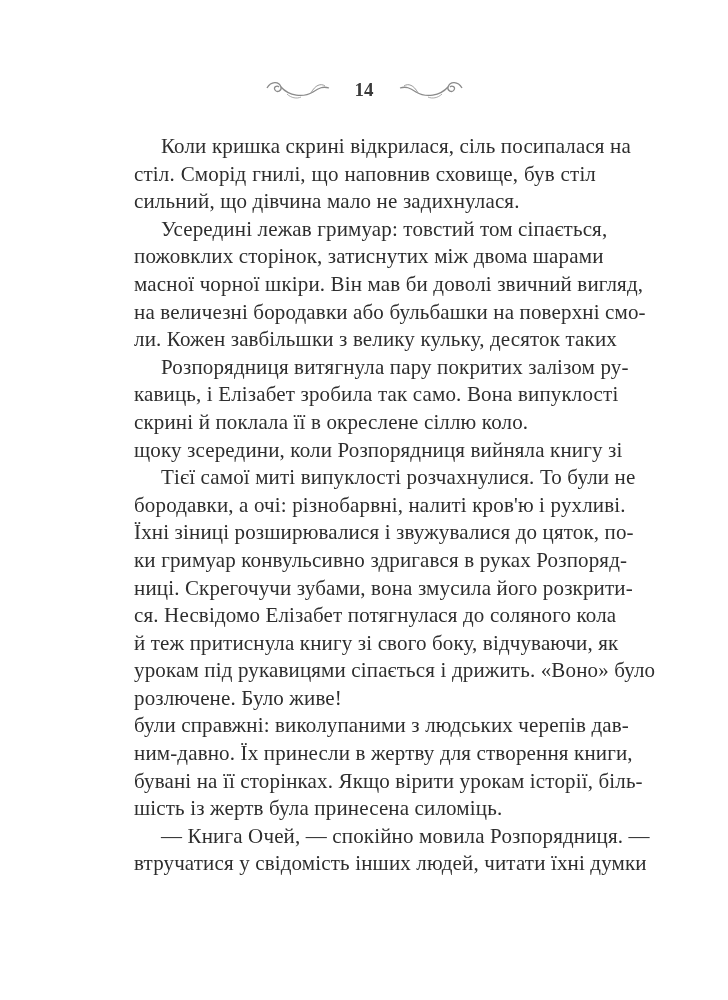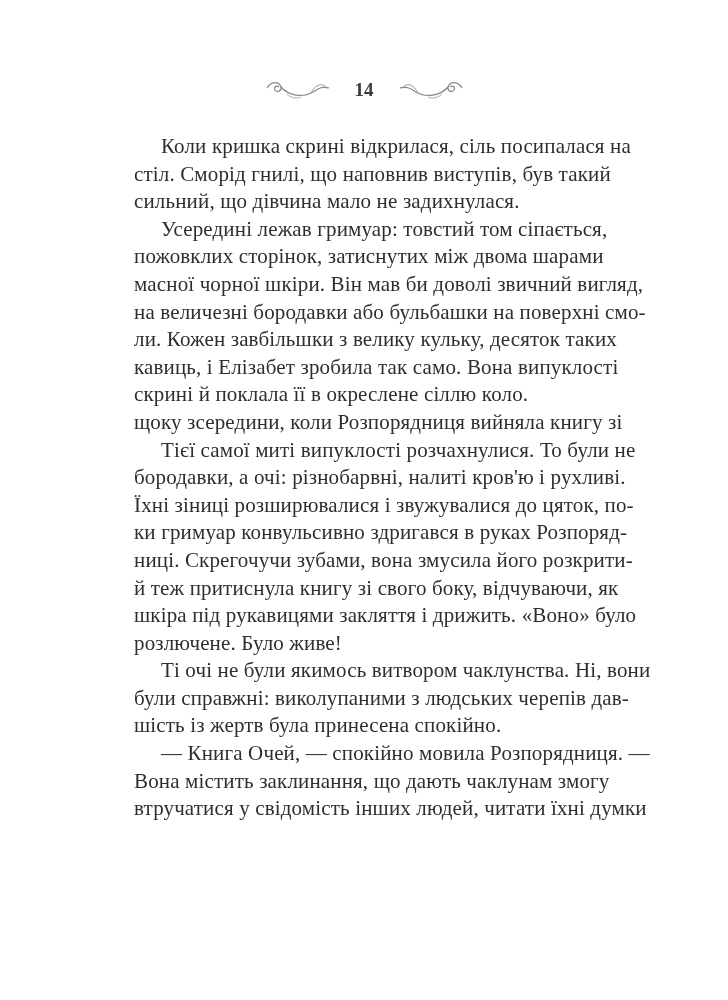--- a/index.html
+++ b/index.html
@@ -75,53 +75,55 @@
     <path d="M18 11 C26 20, 40 22, 50 16 C56 12, 60 10, 66 12" fill="none" stroke="#8a8a8a" stroke-width="1.3"></path>
     <path d="M48 17 C52 9, 58 7, 62 10" fill="none" stroke="#9a9a9a" stroke-width="1"></path>
     <path d="M24 18 C28 22, 34 23, 38 21" fill="none" stroke="#a0a0a0" stroke-width="0.9"></path>
   </svg>
 </div>
 
 <div class="body-text">
 
   <div>
     <span class="line indent">Коли кришка скрині відкрилася, сіль посипалася на</span>
-    <span class="line">стіл. Сморід гнилі, що наповнив виступів, був такий</span>
+    <span class="line">стіл. Сморід гнилі, що наповнив сховище, був стіл</span>
     <span class="line last">сильний, що дівчина мало не задихнулася.</span>
   </div>
 
   <div>
     <span class="line indent">Усередині лежав гримуар: товстий том сіпається,</span>
     <span class="line">пожовклих сторінок, затиснутих між двома шарами</span>
     <span class="line">масної чорної шкіри. Він мав би доволі звичний вигляд,</span>
     <span class="line">на величезні бородавки або бульбашки на поверхні смо-</span>
     <span class="line">ли. Кожен завбільшки з велику кульку, десяток таких</span>
   </div>
 
   <div>
+    <span class="line indent">Розпорядниця витягнула пару покритих залізом ру-</span>
     <span class="line">кавиць, і Елізабет зробила так само. Вона випуклості</span>
     <span class="line last">скрині й поклала її в окреслене сіллю коло.</span>
     <span class="line">щоку зсередини, коли Розпорядниця вийняла книгу зі</span>
   </div>
 
   <div>
     <span class="line indent">Тієї самої миті випуклості розчахнулися. То були не</span>
     <span class="line">бородавки, а очі: різнобарвні, налиті кров'ю і рухливі.</span>
     <span class="line">Їхні зіниці розширювалися і звужувалися до цяток, по-</span>
     <span class="line">ки гримуар конвульсивно здригався в руках Розпоряд-</span>
     <span class="line">ниці. Скрегочучи зубами, вона змусила його розкрити-</span>
+    <span class="line">ся. Несвідомо Елізабет потягнулася до соляного кола</span>
     <span class="line">й теж притиснула книгу зі свого боку, відчуваючи, як</span>
-    <span class="line">шкіра під рукавицями закляття і дрижить. «Воно» було</span>
+    <span class="line">урокам під рукавицями сіпається і дрижить. «Воно» було</span>
     <span class="line last">розлючене. Було живе!</span>
   </div>
 
   <div>
-    <span class="line indent">Ті очі не були якимось витвором чаклунства. Ні, вони</span>
     <span class="line">були справжні: виколупаними з людських черепів дав-</span>
-    <span class="line last">шість із жертв була принесена спокійно.</span>
+    <span class="line">ним-давно. Їх принесли в жертву для створення книги,</span>
+    <span class="line">бувані на її сторінках. Якщо вірити урокам історії, біль-</span>
+    <span class="line last">шість із жертв була принесена силоміць.</span>
   </div>
 
   <div>
     <span class="line indent">— Книга Очей, — спокійно мовила Розпорядниця. —</span>
-    <span class="line">Вона містить заклинання, що дають чаклунам змогу</span>
     <span class="line">втручатися у свідомість інших людей, читати їхні думки</span>
   </div>
 </div>
 
 </body></html>

